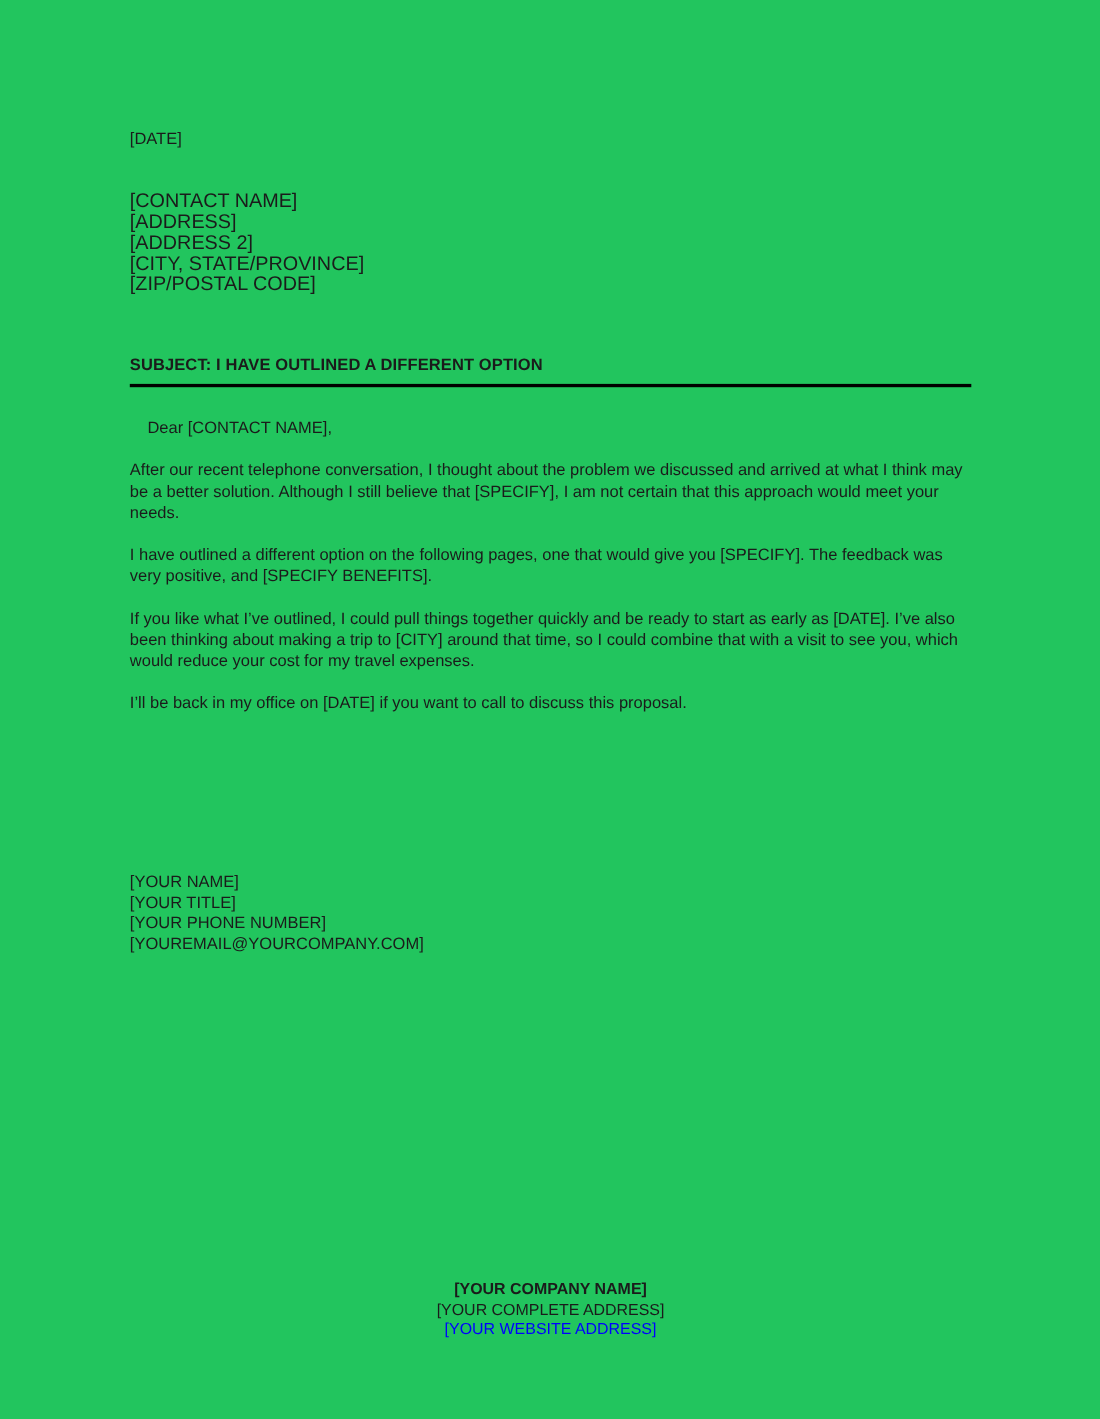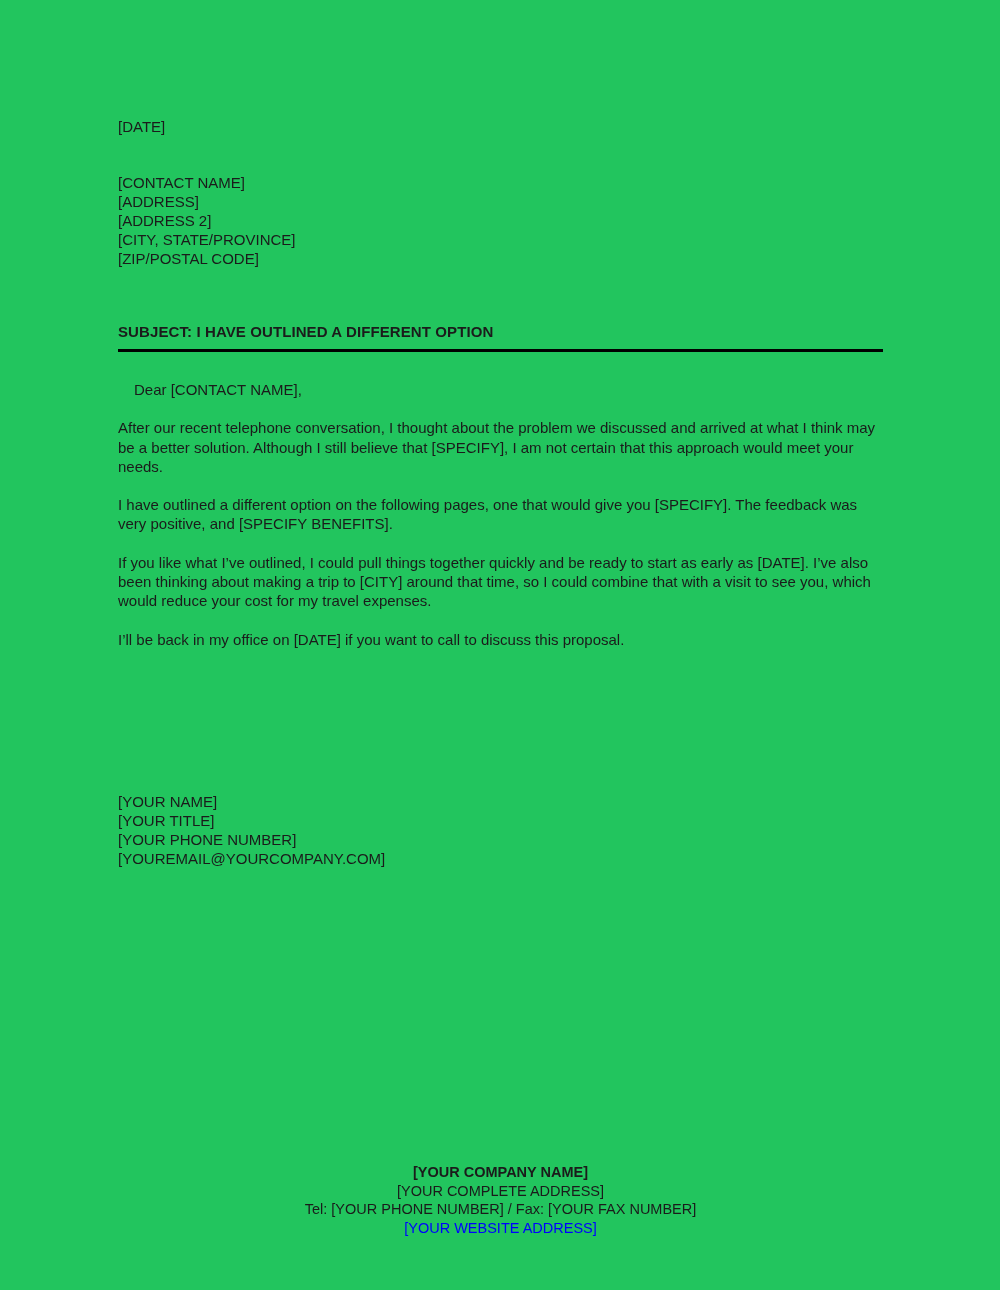--- a/index.html
+++ b/index.html
@@ -31,21 +31,21 @@
     font-size: 15px;
     line-height: 19px;
     white-space: nowrap;
   }
 
   
   .address-block {
     position: absolute;
     top: 173px;
     left: 0;
-    font-size: 15px;
+    font-size: 18px;
     line-height: 19px;
   }
   .address-block div { white-space: nowrap; }
 
   
   .subject-block {
     position: absolute;
     top: 322px;
     left: 0;
     width: 765px;
@@ -136,18 +136,17 @@
     <div class="signature-block">
       <div>[YOUR NAME]</div>
       <div>[YOUR TITLE]</div>
       <div>[YOUR PHONE NUMBER]</div>
       <div>[YOUREMAIL@YOURCOMPANY.COM]</div>
     </div>
 
     <div class="footer-block">
       <div class="footer-company">[YOUR COMPANY NAME]</div>
       <div>[YOUR COMPLETE ADDRESS]</div>
-      <div>Tel: [YOUR PHONE NUMBER] / Fax: [YOUR FAX NUMBER]</div>
       <div><span class="footer-link">[YOUR WEBSITE ADDRESS]</span></div>
     </div>
 
   </div>
 </div>
 
 </body></html>

